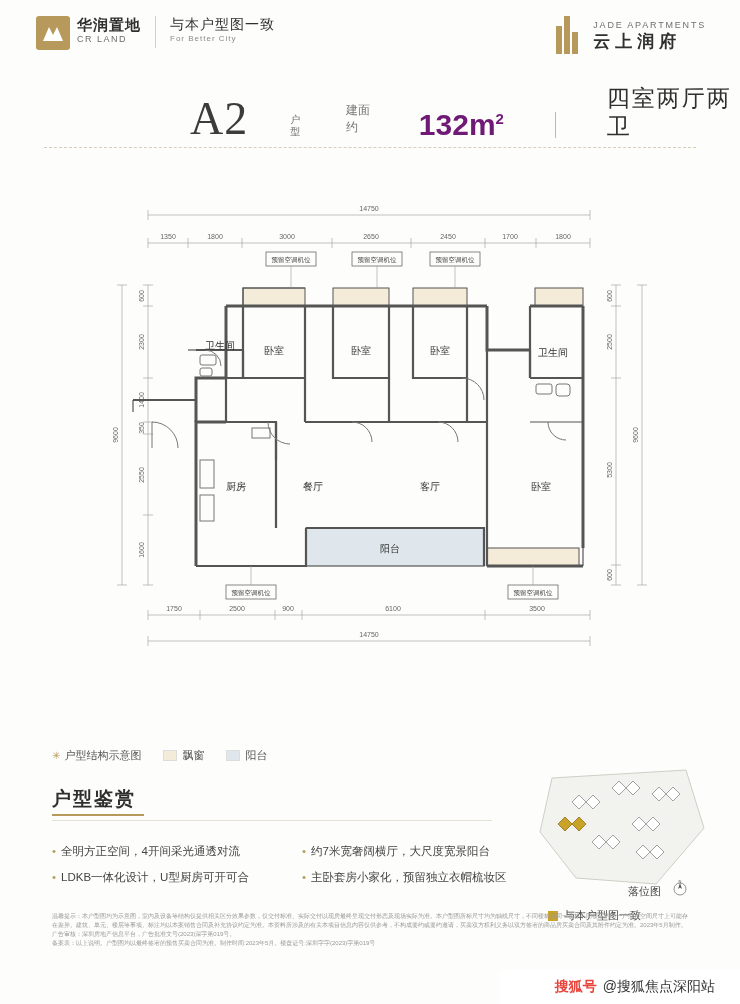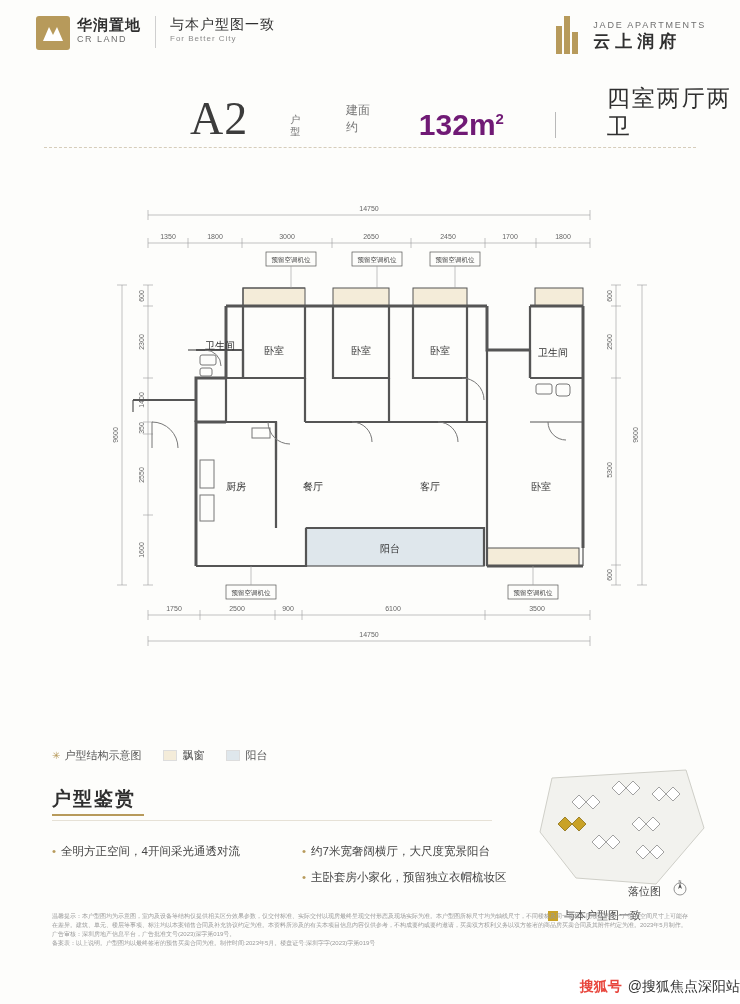--- a/index.html
+++ b/index.html
@@ -75,21 +75,21 @@
   .site-key { position:absolute; left:548px; top:908px; font-size:11px; color:#444; display:flex; align-items:center;}
   .site-key .sq { width:10px; height:10px; background:#c9a227; display:inline-block; margin-right:6px; }
 
   
   .disclaimer { position:absolute; left:52px; top:912px; width:640px; font-size:6px; color:#9a9a9a; line-height:9px; }
 
   
   .watermark {
     position:absolute; right:0; bottom:0; height:34px; width:240px;
     background:rgba(255,255,255,0.9);
-    display:flex; align-items:center; justify-content:flex-end; padding-right:0;
+    display:flex; align-items:center; justify-content:flex-end; padding-right:25px;
     font-size:14px; color:#333;
   }
   .wm-logo { color:#e8453c; font-weight:bold; margin-right:6px; }
   .wm-at { color:#333; }
 </style>
 </head>
 <body>
 
 <div class="header">
   <div class="brand-left">
@@ -350,20 +350,21 @@
   <span class="sw sw-yang"></span>
   <span>阳台</span>
 </div>
 
 <div class="appr-title">户型鉴赏</div>
 <div class="appr-rule"></div>
 <div class="appr-underline"></div>
 <div class="bullets">
   <div class="bul-col left">
     <div class="bul">全明方正空间，4开间采光通透对流</div>
+    <div class="bul">LDKB一体化设计，U型厨房可开可合</div>
   </div><div class="bul-col right">
     <div class="bul">约7米宽奢阔横厅，大尺度宽景阳台</div>
     <div class="bul">主卧套房小家化，预留独立衣帽梳妆区</div>
   </div>
 </div>
 
 <div class="sitemap">
 <svg width="172" height="120" viewBox="0 0 172 120">
   <polygon points="16,10 150,2 168,60 120,116 40,110 4,64" fill="#f2f2ee" stroke="#cfcfc8" stroke-width="1"></polygon>
   <g fill="#ffffff" stroke="#8a8a8a" stroke-width="0.8">

